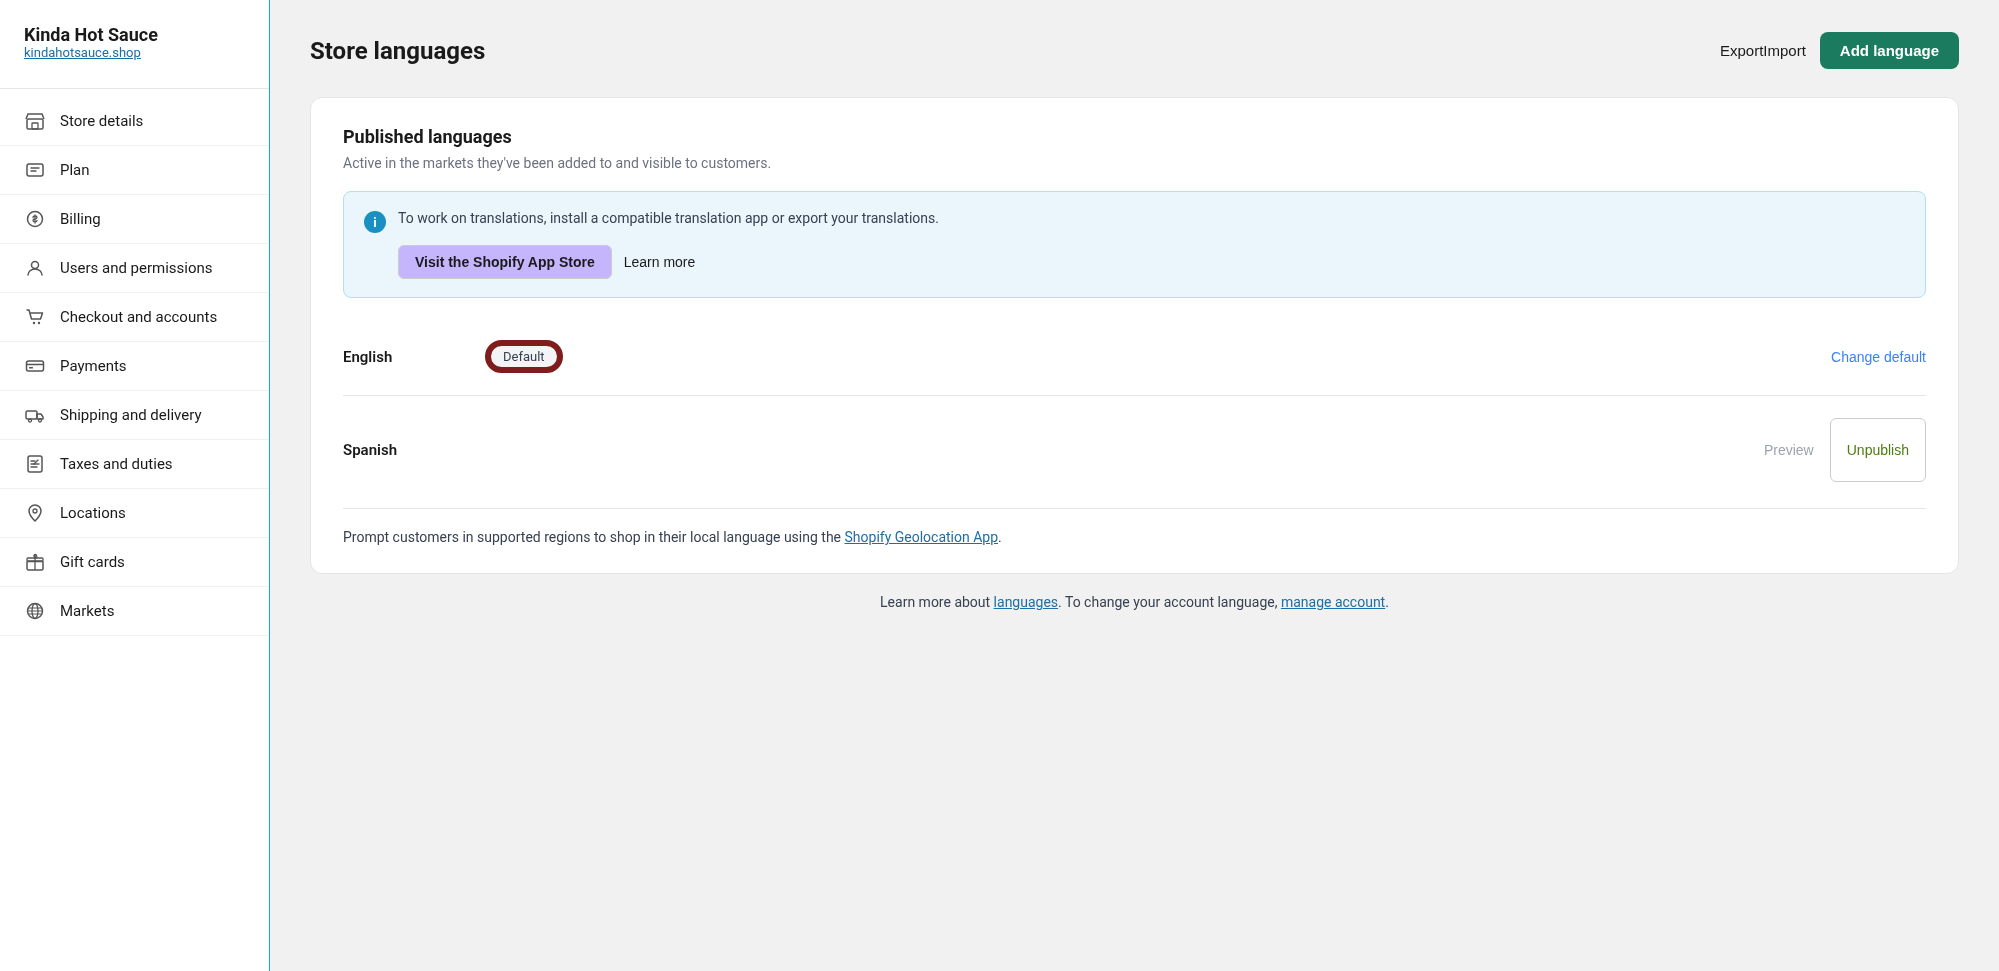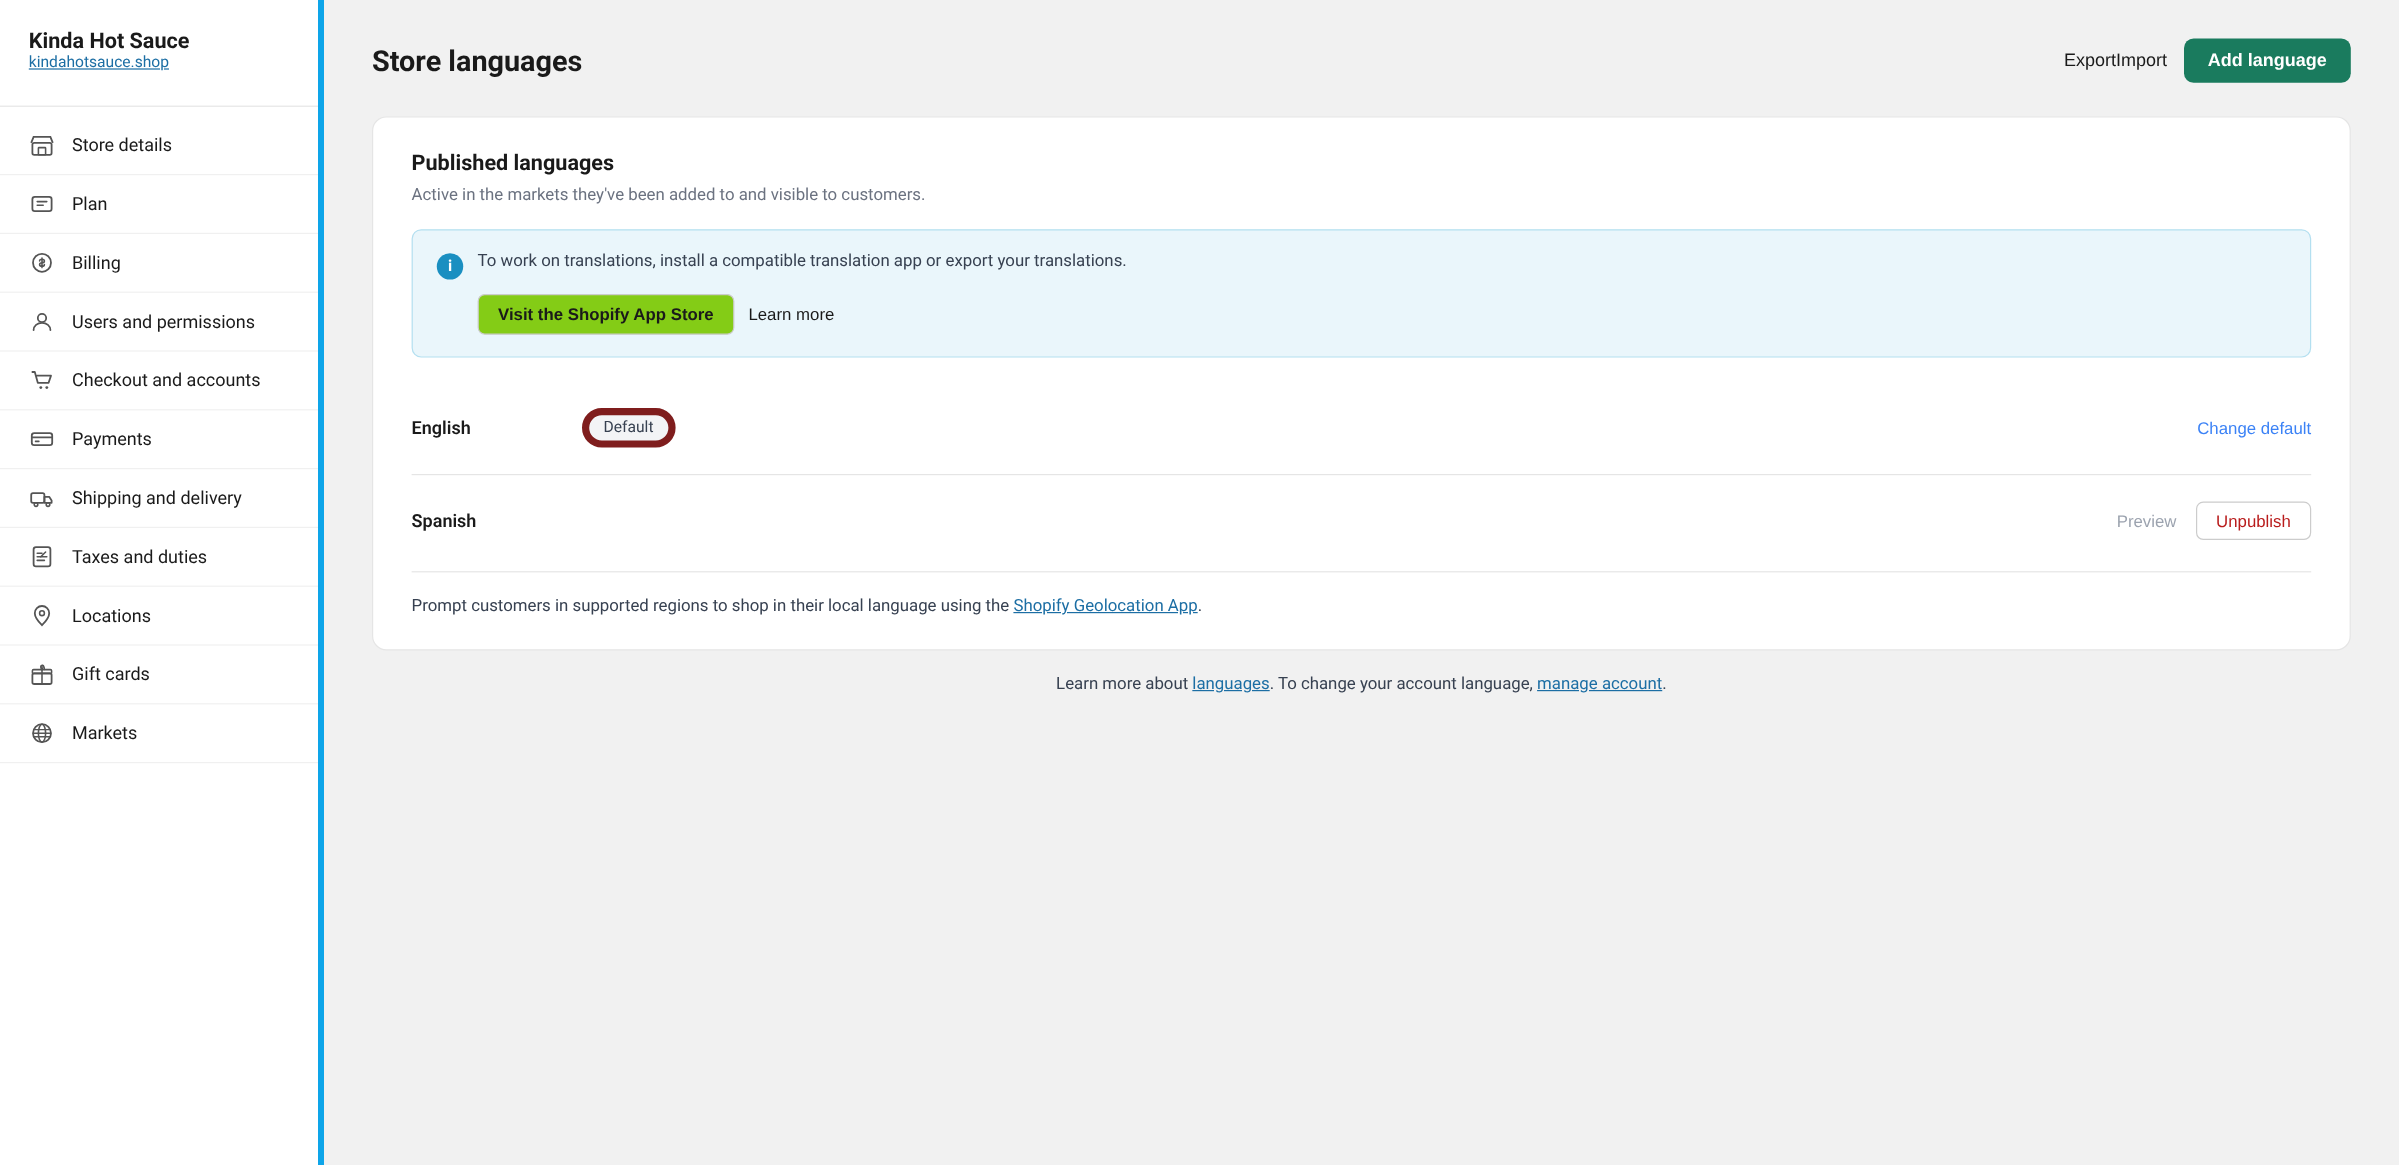--- a/index.html
+++ b/index.html
@@ -9,21 +9,21 @@
       display: flex;
       height: 100vh;
       overflow: hidden;
     }
 
     
     .sidebar {
       width: 270px;
       min-width: 270px;
       background: #fff;
-      border-right: 5px solid #0ea5e9;
+      border-right: 1px solid #0ea5e9;
       display: flex;
       flex-direction: column;
       padding: 24px 0 0 0;
       overflow-y: auto;
     }
     .sidebar-brand {
       padding: 0 24px 28px 24px;
     }
     .sidebar-brand-name {
       font-size: 18px;
@@ -161,21 +161,21 @@
       font-size: 14px;
       color: #374151;
     }
     .info-box-actions {
       display: flex;
       gap: 12px;
       align-items: center;
       padding-left: 34px;
     }
     .btn-outline {
-      background: #84cc16;
+      background: #c4b5fd;
       border: 1.5px solid #ccc;
       border-radius: 6px;
       padding: 8px 16px;
       font-size: 14px;
       font-weight: 600;
       color: #1a1a1a;
       cursor: pointer;
     }
     .btn-plain {
       background: none;
@@ -231,23 +231,23 @@
       background: none;
       border: none;
       color: #9ca3af;
       font-size: 14px;
       cursor: pointer;
     }
     .btn-unpublish {
       background: #fff;
       border: 1.5px solid #ccc;
       border-radius: 6px;
-      padding: 7px 16px;
-      font-size: 14px;
-      color: #b91c1c;
+      padding: 23px 16px;
+      font-size: 14px;
+      color: #4d7c0f;
       cursor: pointer;
       font-weight: 500;
     }
 
     
     .footer-text {
       font-size: 14px;
       color: #374151;
       border-top: 1px solid #e5e5e5;
       padding-top: 20px;

